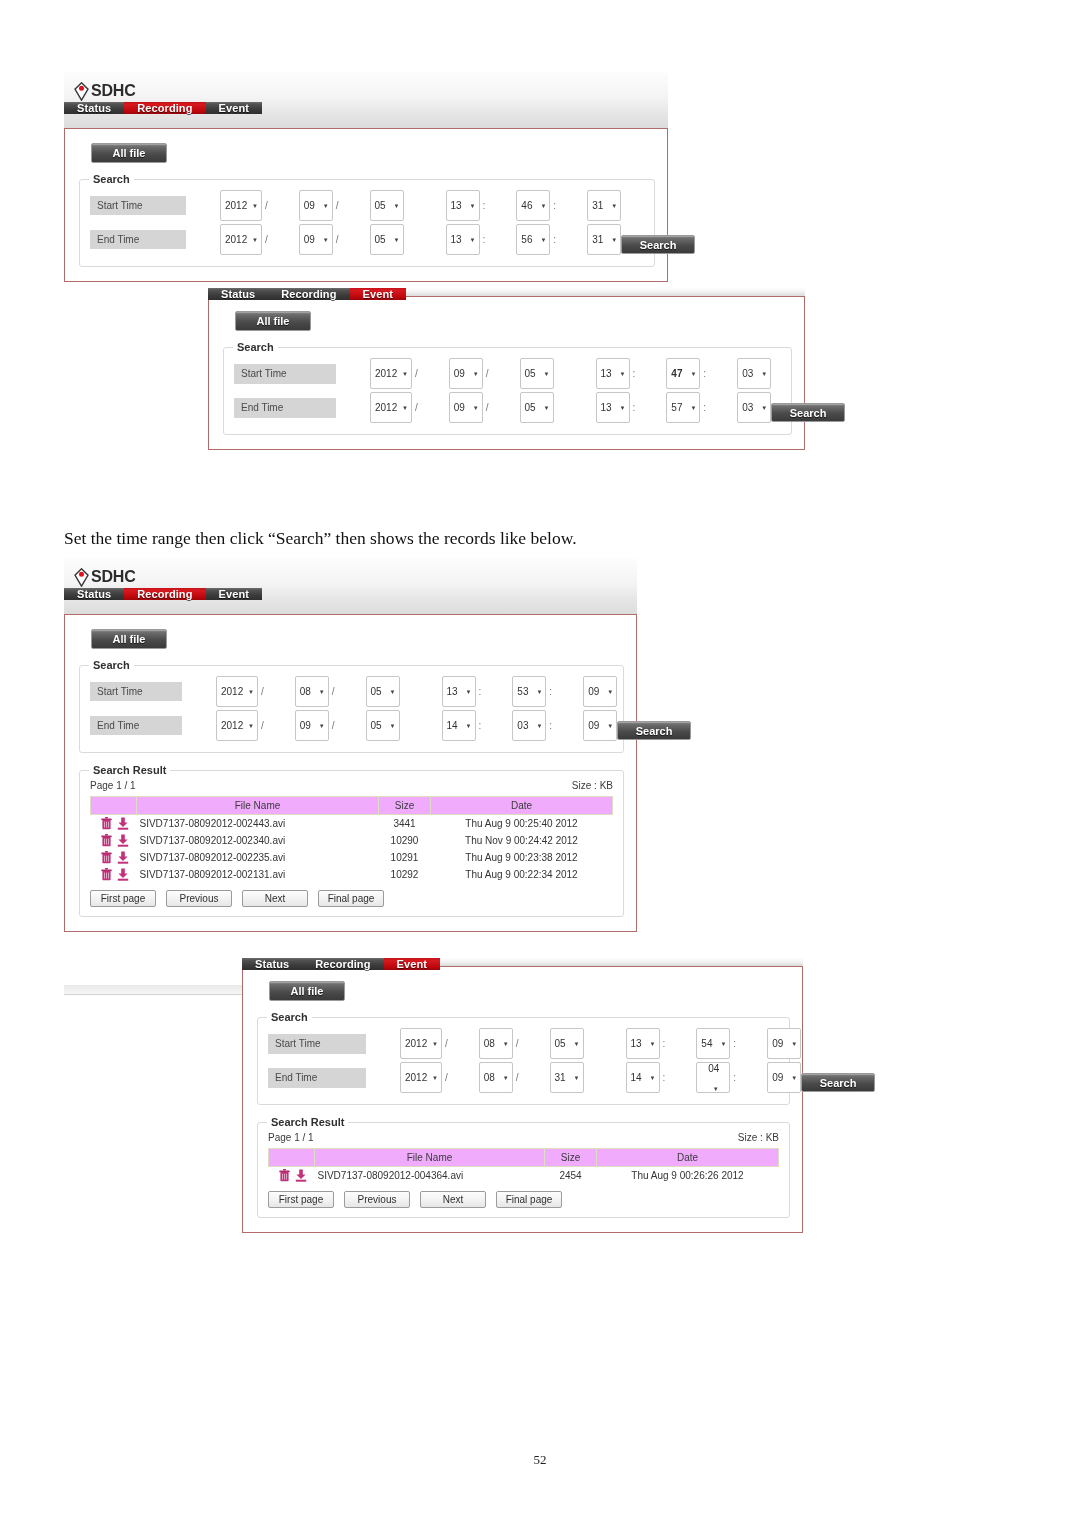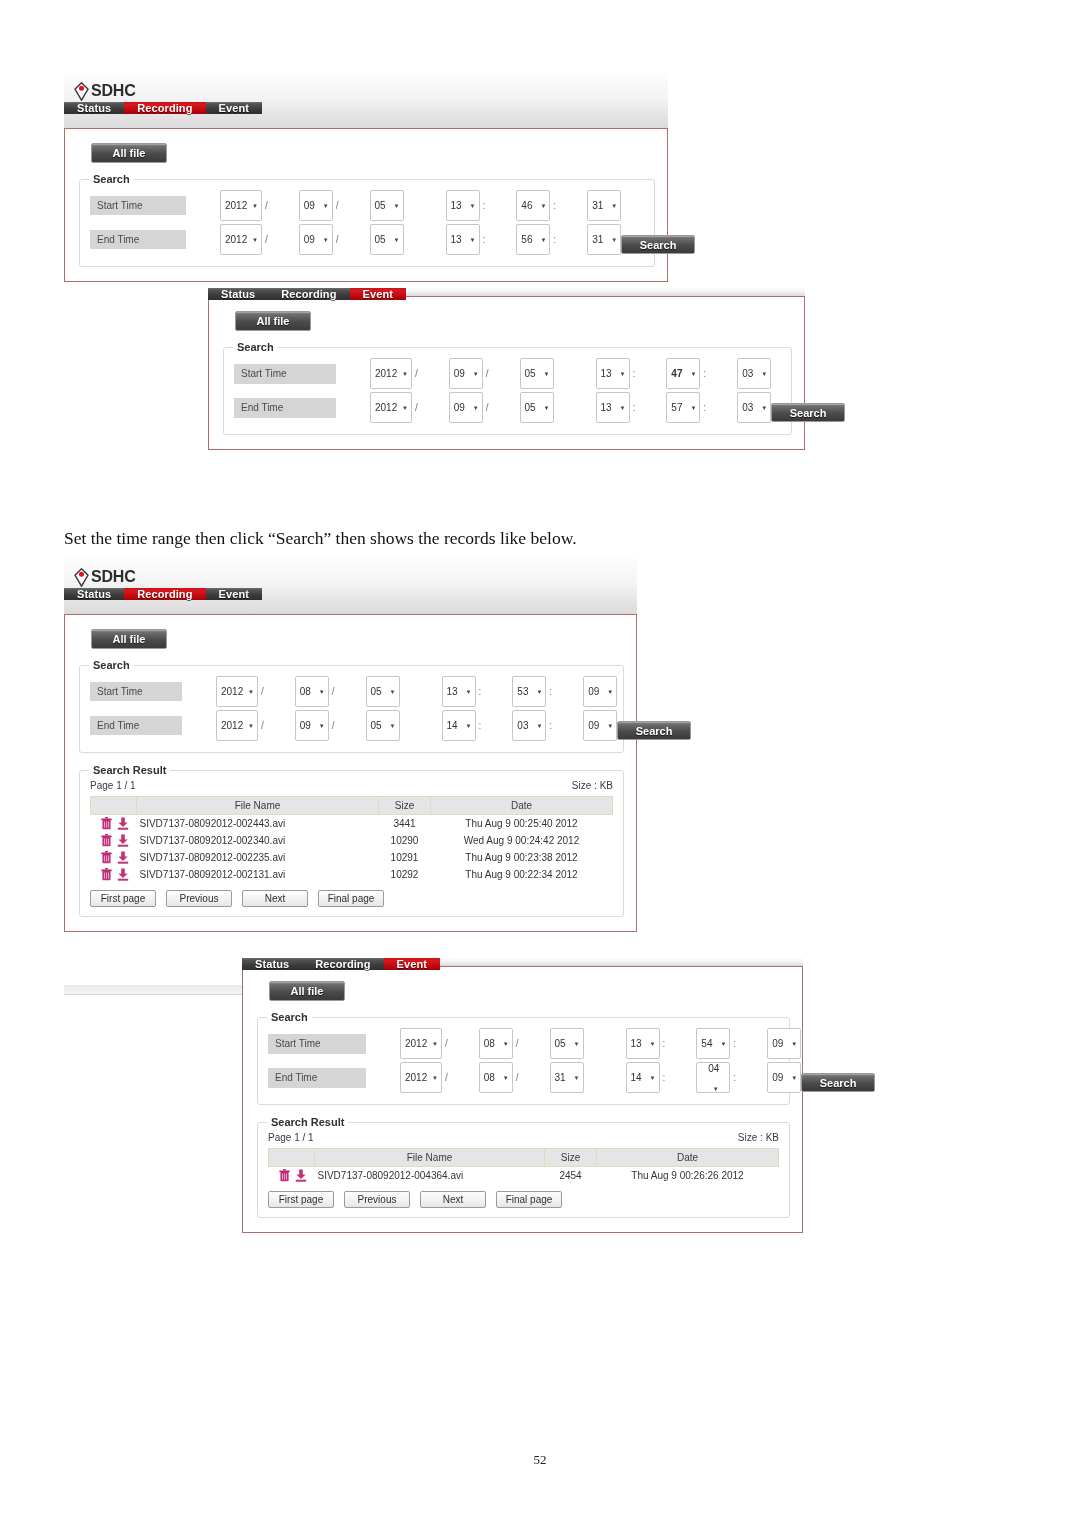--- a/index.html
+++ b/index.html
@@ -83,21 +83,21 @@
     background:#ffffff; border:1px solid #c6c6c6; border-radius:2px;
     font-size:10px; color:#323232; height:31px; padding:0 3px 0 4px;margin-left:28px;
   }
   .sel .caret { font-size:6px; color:#444; margin-left:4px; line-height:1; }
   .sep { font-size:10px; color:#7a7a7a; padding:0 3px; }
 
   
   .res-meta { display:flex; justify-content:space-between; font-size:10px; color:#3a3a3a; }
   table.res { border-collapse:collapse; width:100%; font-size:10px; color:#333; }
   table.res th {
-    background:#e5e5e5; border:1px solid #ddddc4; font-weight:400;
+    background:#f0abfc; border:1px solid #ddddc4; font-weight:400;
     color:#3a3a3a; height:18px; padding:0 8px;
   }
   table.res td { padding:2px 3px; height:17px; color:#333; }
   td.c-icons { width:46px; }
   td.c-name  { padding-left:8px; }
   td.c-size, th.c-size { text-align:center; }
   td.c-date, th.c-date { text-align:center; }
   .icons { display:flex; gap:5px; align-items:center; padding-left:7px; }
   .icons svg { display:block; }
 
@@ -462,21 +462,21 @@
                   <span>
                     <svg width="12" height="13" viewBox="0 0 12 13">
                       <path d="M4.2 0.4 h3.6 v5.0 h2.8 L6 10.1 L1.4 5.4 h2.8 Z" fill="#c2317a"></path>
                       <rect x="0.8" y="10.7" width="10.4" height="2.0" fill="#c2317a"></rect>
                     </svg>
                   </span>
                 </div>
               </td>
               <td class="c-name">SIVD7137-08092012-002340.avi</td>
               <td class="c-size">10290</td>
-              <td class="c-date">Wed Aug 9 00:24:42 2012</td>
+              <td class="c-date">Thu Nov 9 00:24:42 2012</td>
             </tr>
             <tr>
               <td class="c-icons">
                 <div class="icons">
                   <span>
                     <svg width="11" height="13" viewBox="0 0 11 13">
                       <rect x="1.4" y="3" width="8.2" height="9.3" rx="0.7" fill="#c2317a"></rect>
                       <rect x="0.3" y="1.4" width="10.4" height="1.9" rx="0.5" fill="#b32a6e"></rect>
                       <rect x="4" y="0" width="3" height="1.5" rx="0.4" fill="#b32a6e"></rect>
                       <rect x="3.1" y="4.6" width="0.9" height="6" fill="#e6b0ce"></rect>

